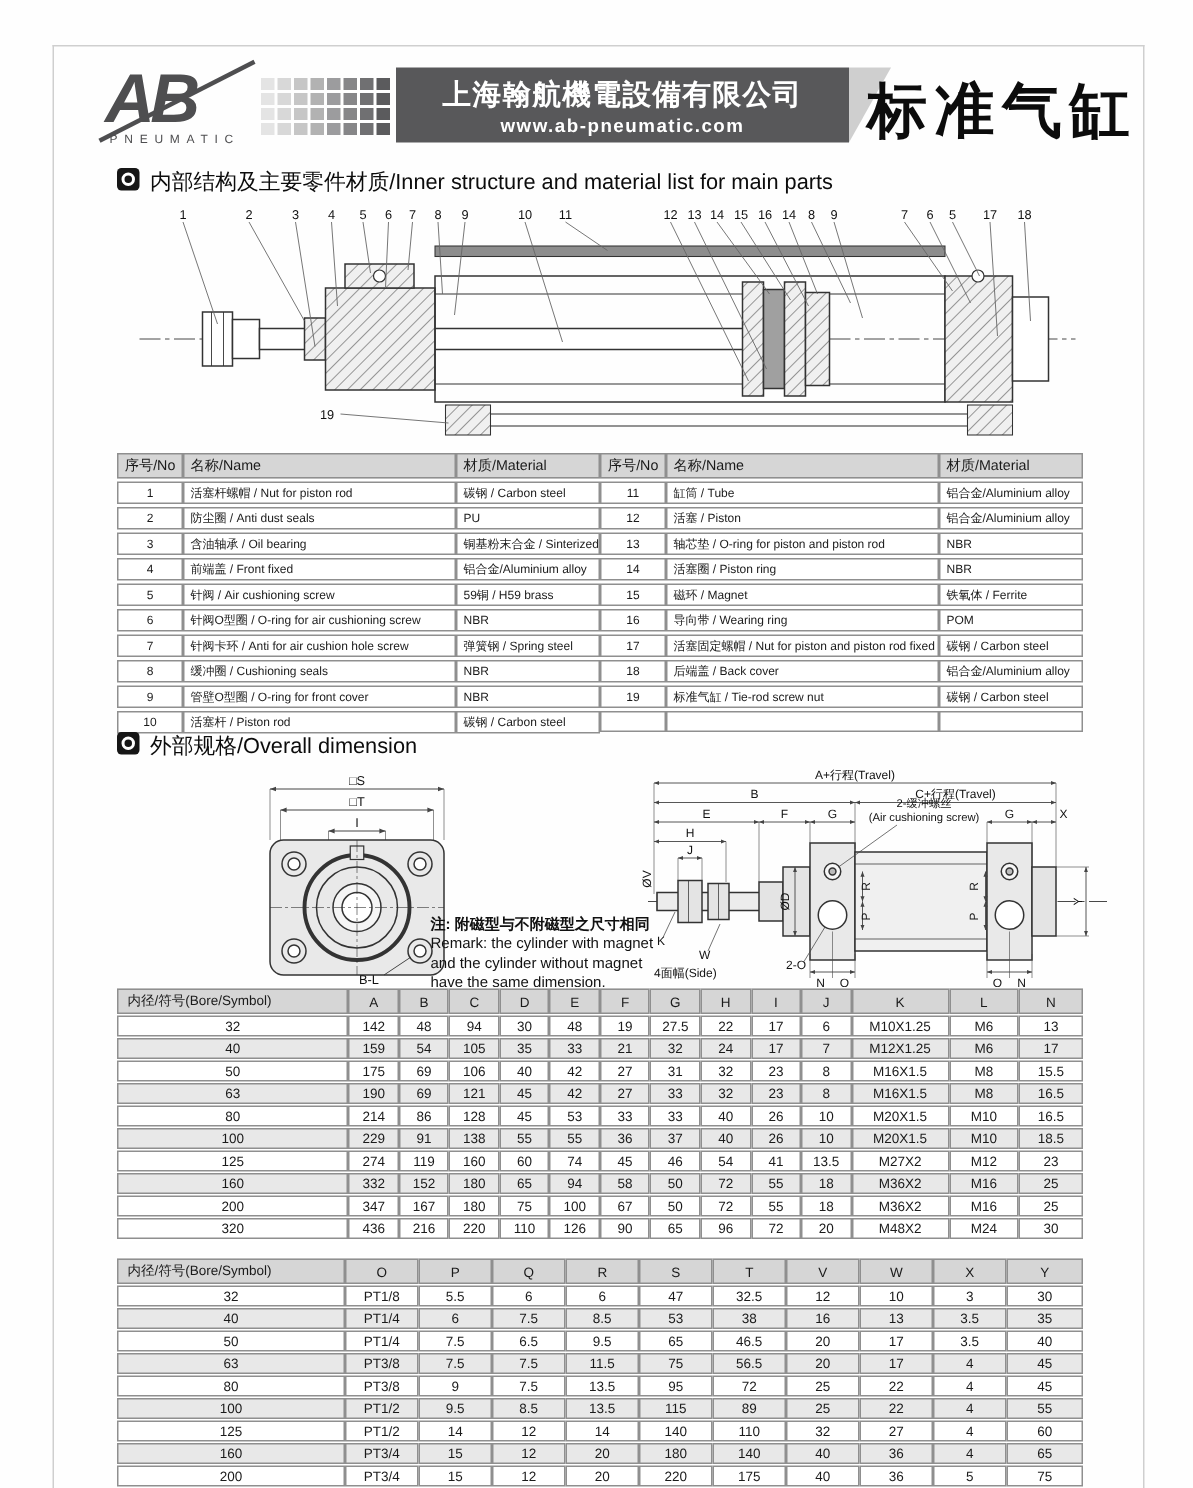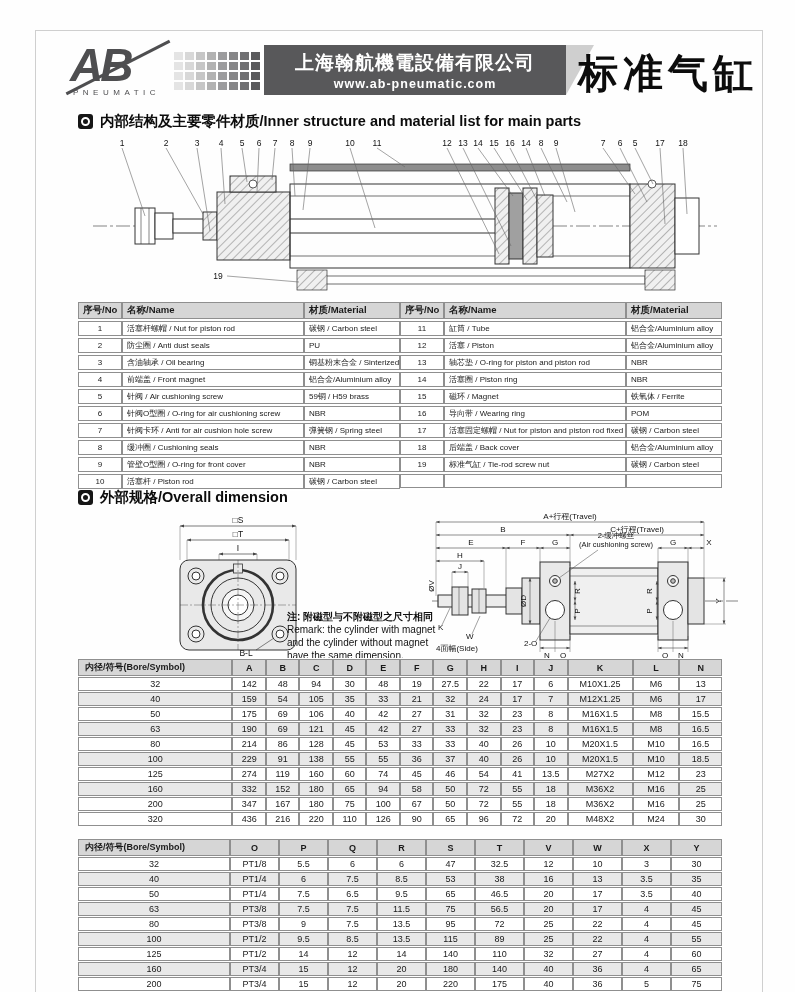--- a/index.html
+++ b/index.html
@@ -25,31 +25,31 @@
   .banner{position:absolute;left:264px;top:45px;width:302px;height:50px;
     background:#58585a;color:#fff;text-align:center;}
   .banner-company{font-size:19px;font-weight:bold;letter-spacing:1px;margin-top:5px;}
   .banner-site{font-size:12.5px;font-weight:bold;letter-spacing:1px;margin-top:1px;}
   .fold{position:absolute;left:566px;top:45px;width:0;height:0;
     border-top:50px solid #cfcfcf;border-right:28px solid transparent;}
   .page-title{position:absolute;left:578px;top:46px;font-size:40px;font-weight:bold;
     letter-spacing:5px;color:#0c0c0c;}
 
   
-  .sec-heading{position:absolute;left:78px;display:flex;align-items:center;gap:7px;
-    font-weight:bold;font-size:14.5px;color:#0c0c0c;}
+  .sec-heading{position:absolute;left:78px;display:flex;align-items:flex-start;gap:7px;
+    font-weight:normal;font-size:14.5px;color:#0c0c0c;}
   .sec-heading .icon{width:15px;height:15px;background:#161616;border-radius:3px;
     position:relative;flex:0 0 auto;}
   .sec-heading .icon::after{content:"";position:absolute;inset:3px;border:2.5px solid #fff;
     border-radius:50%;}
 
   
   table{border-collapse:separate;border-spacing:0 2px;background:#fff;}
   th,td{border:1px solid #8f8f8f;overflow:hidden;white-space:nowrap;}
-  thead th{background:#d6d6d6;font-weight:bold;margin-top:40px;}
+  thead th{background:#d6d6d6;font-weight:normal;margin-top:40px;}
 
   .parts-table{position:absolute;top:300px;width:322px;table-layout:fixed;}
   .parts-table th,.parts-table td{height:10px;padding:1px 4px;font-size:8px;text-align:left;}
   .parts-table thead th{font-size:9.5px;}
   .parts-table th:first-child,.parts-table td:first-child{text-align:center;}
   .parts-left{left:78px;}
   .parts-right{left:400px;}
 
   .dim-table{position:absolute;left:78px;width:644px;table-layout:fixed;border-spacing:0 1px;}
   .dim-table th,.dim-table td{height:10px;padding:1px 2px;font-size:9px;text-align:center;}
@@ -244,21 +244,21 @@
         <td>防尘圈 / Anti dust seals</td>
         <td>PU</td>
       </tr>
       <tr>
         <td>3</td>
         <td>含油轴承 / Oil bearing</td>
         <td>铜基粉末合金 / Sinterized bronze</td>
       </tr>
       <tr>
         <td>4</td>
-        <td>前端盖 / Front magnet</td>
+        <td>前端盖 / Front fixed</td>
         <td>铝合金/Aluminium alloy</td>
       </tr>
       <tr>
         <td>5</td>
         <td>针阀 / Air cushioning screw</td>
         <td>59铜 / H59 brass</td>
       </tr>
       <tr>
         <td>6</td>
         <td>针阀O型圈 / O-ring for air cushioning screw</td>

